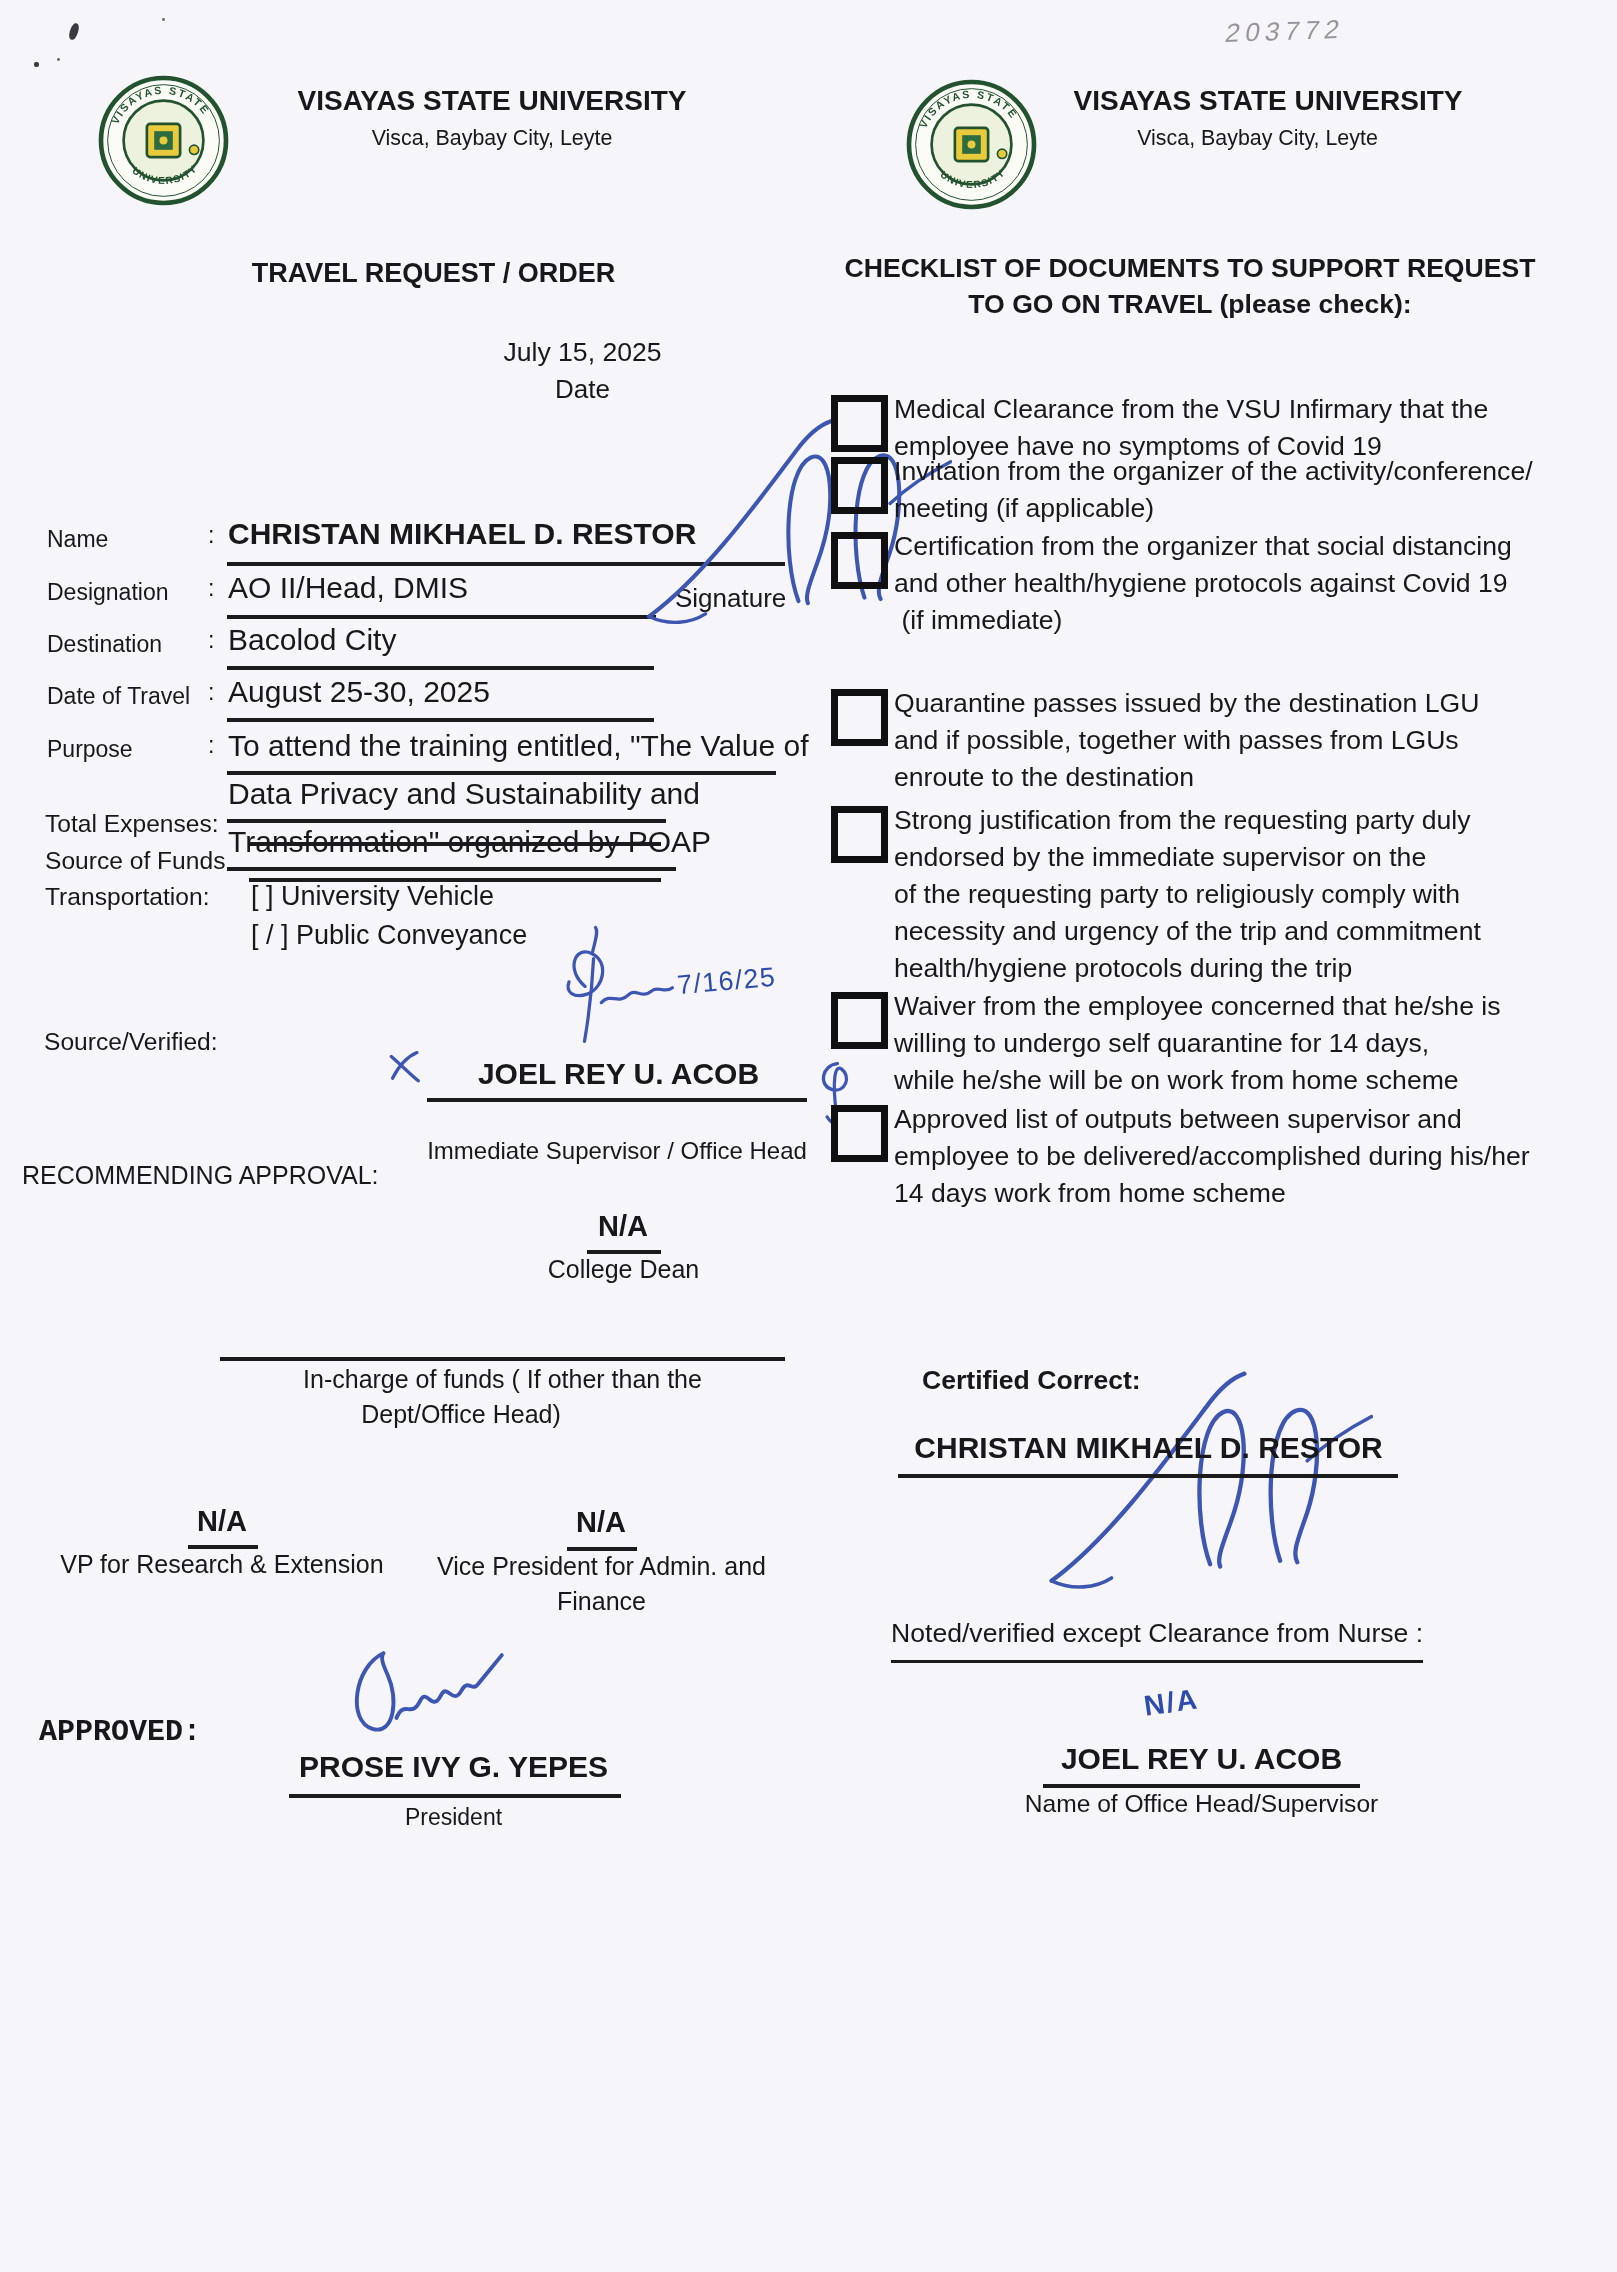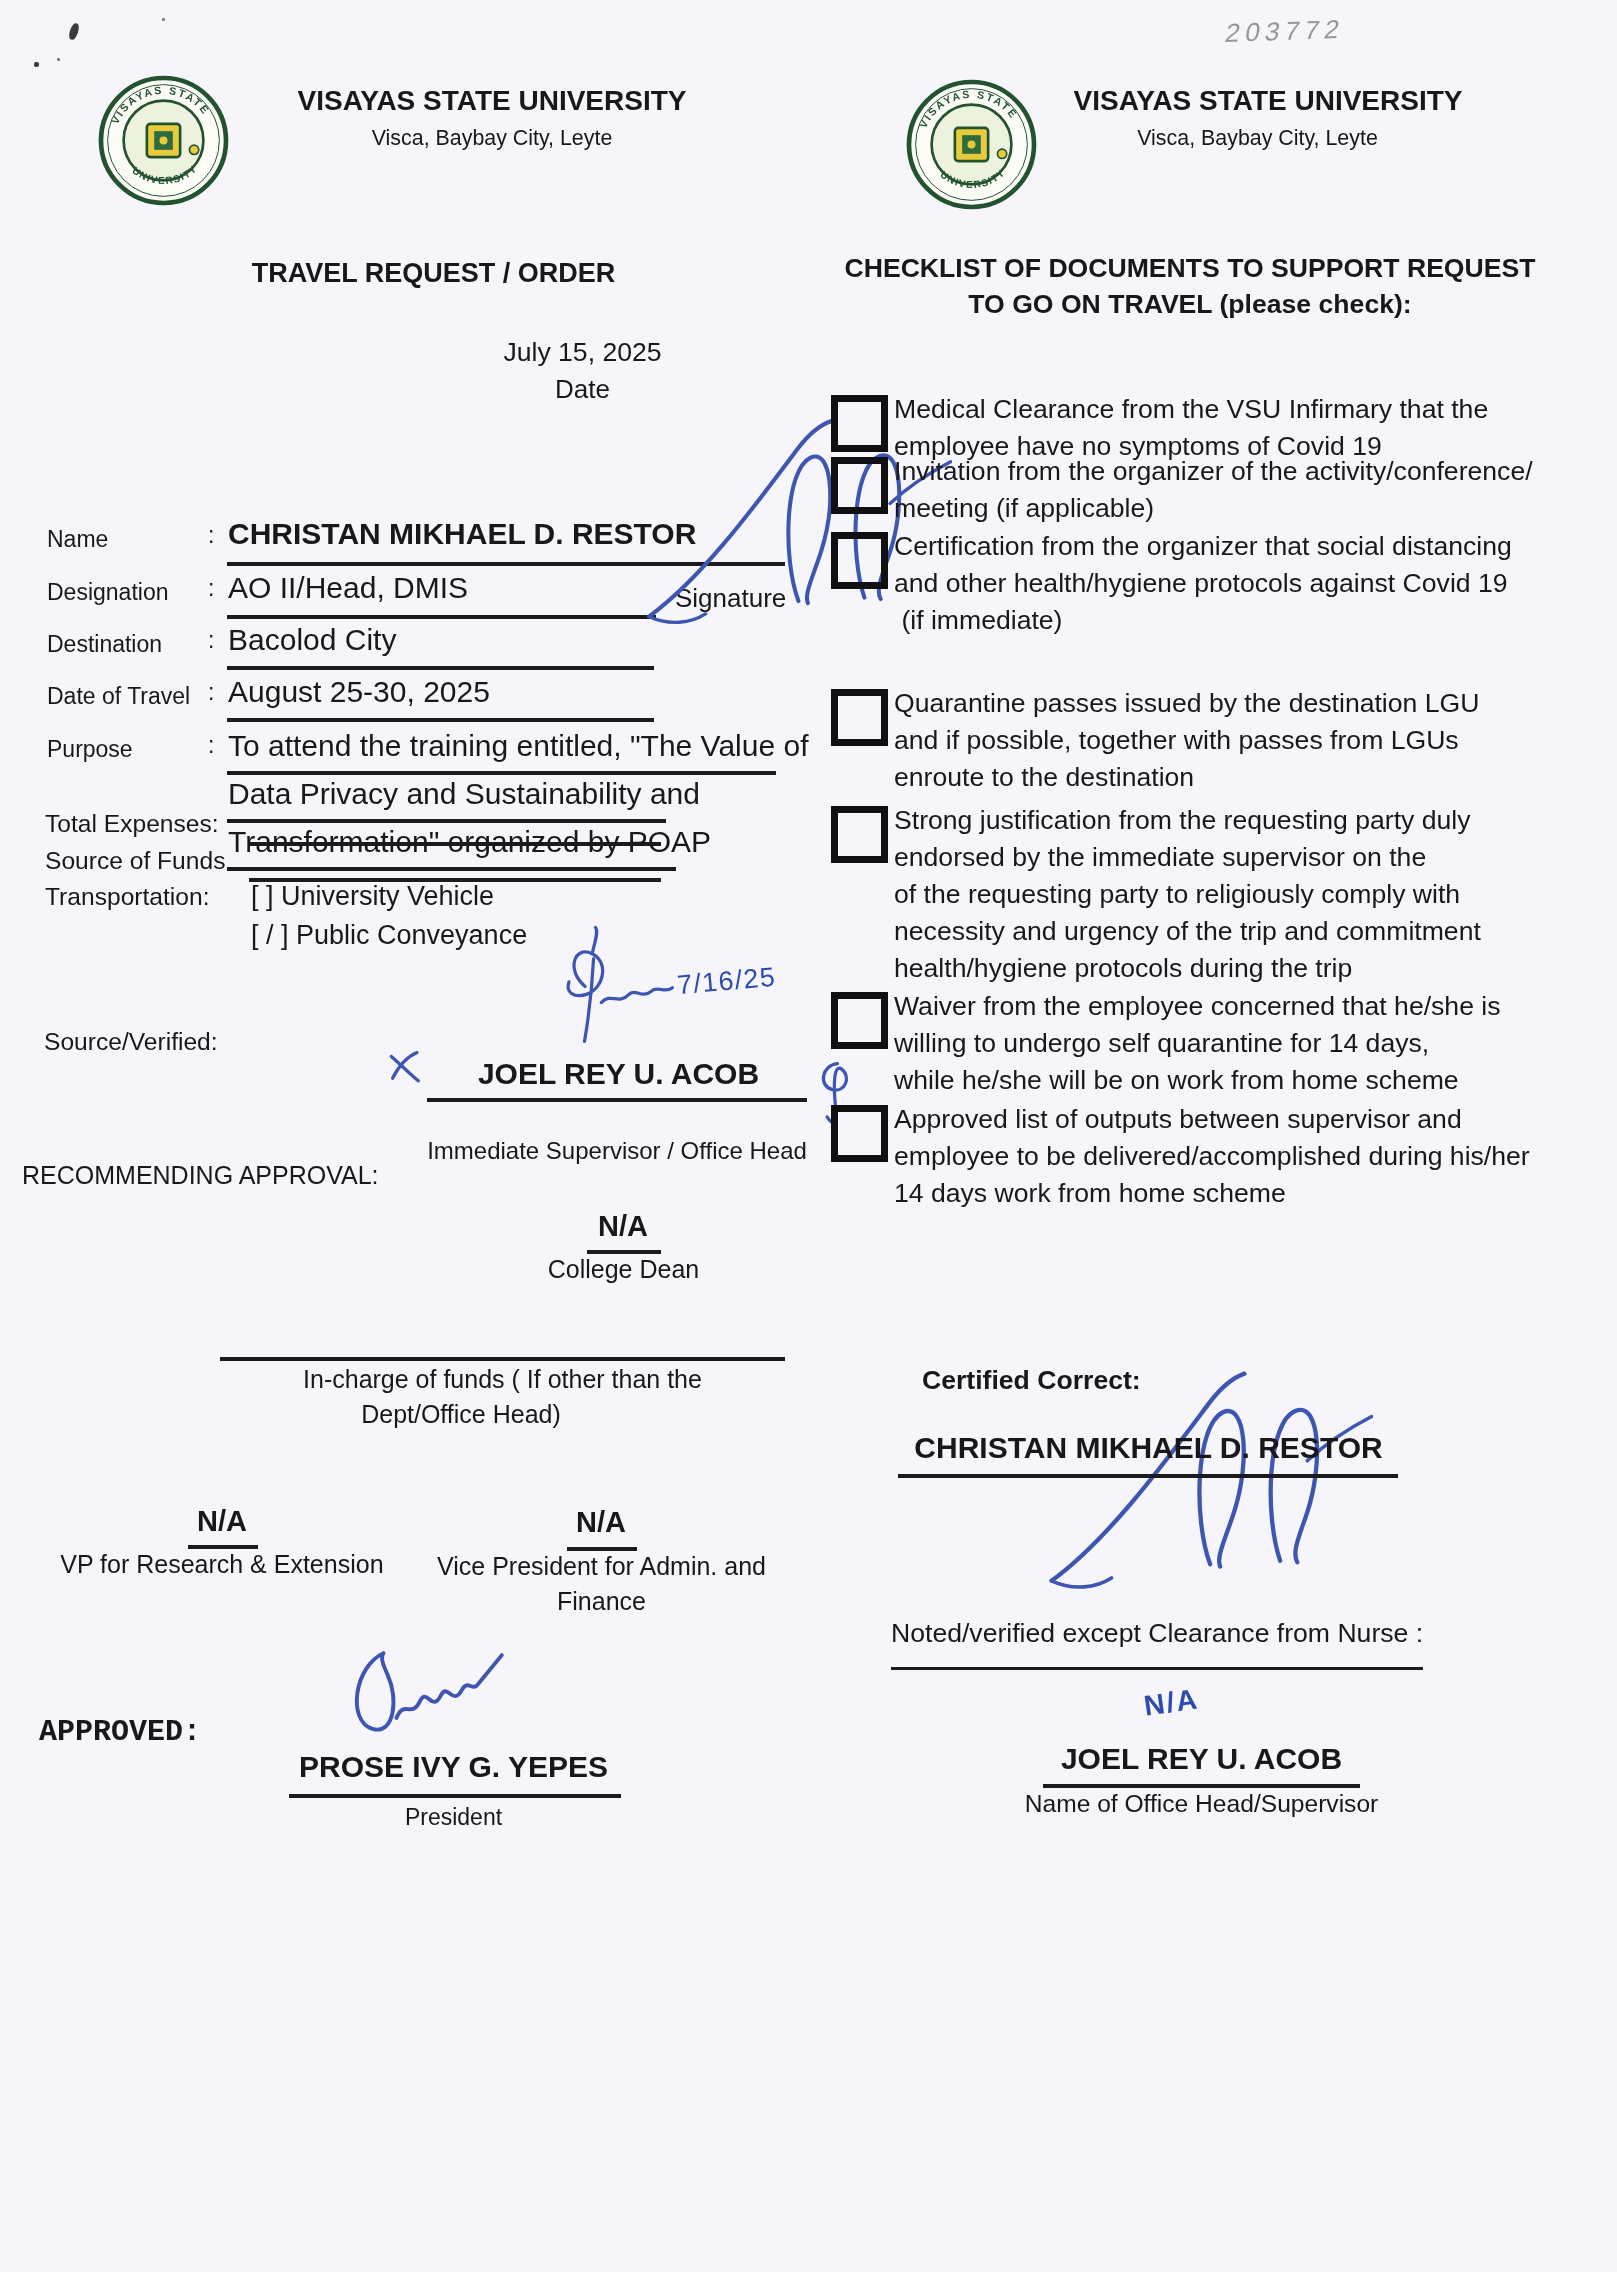--- a/index.html
+++ b/index.html
@@ -12,21 +12,21 @@
   .lbl{font-size:23px;}
   .val{font-size:30px;white-space:nowrap;}
   .cap{font-size:26px;}
   .ink{color:#2e4cae;}
   .chk-item{position:absolute;left:831px;width:774px;padding-left:63px;box-sizing:border-box;
             font-size:26.6px;line-height:37px;}
   .chk-item .line{white-space:pre-wrap;}
   .chk-box{position:absolute;left:0;top:3.9px;width:43px;height:43px;border:7.1px solid #101013;}
   .sig{position:absolute;}
   .sig path{fill:none;stroke:#3c56b2;stroke-linecap:round;stroke-linejoin:round;}
-  .underlined{border-bottom:3.2px solid #1b1b1d;padding-bottom:19px;}
+  .underlined{border-bottom:3.2px solid #1b1b1d;padding-bottom:12px;}
   .speck{position:absolute;background:#3a3a3e;border-radius:45%;}
 </style>
 </head>
 <body>
 
 <div class="page">
 
   <span class="speck" style="left:70px;top:23px;width:7.8px;height:17px;transform:rotate(18deg);"></span>
   <span class="speck" style="left:34px;top:62px;width:4.5px;height:4.5px;"></span>
   <span class="speck" style="left:57px;top:58px;width:3.2px;height:3.2px;background:#6a6a70;"></span>

